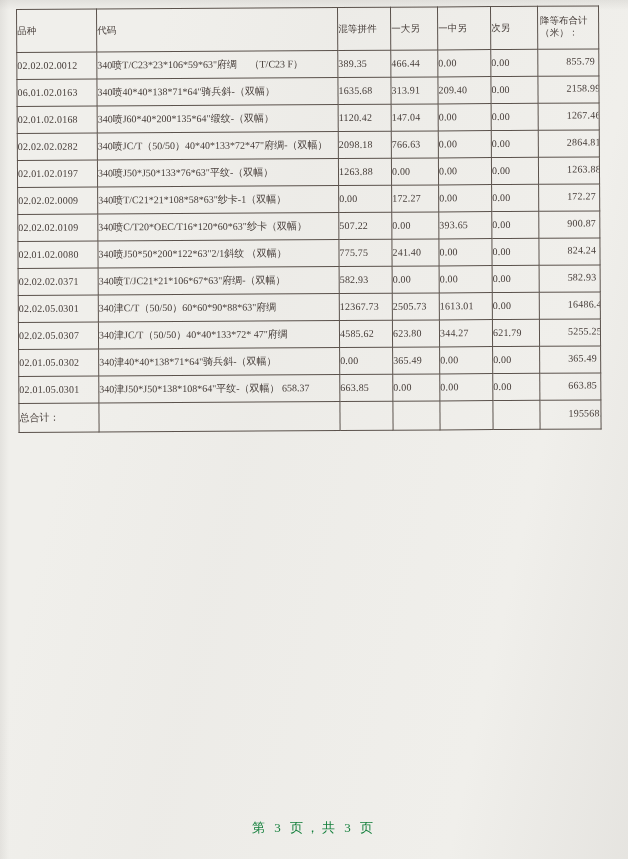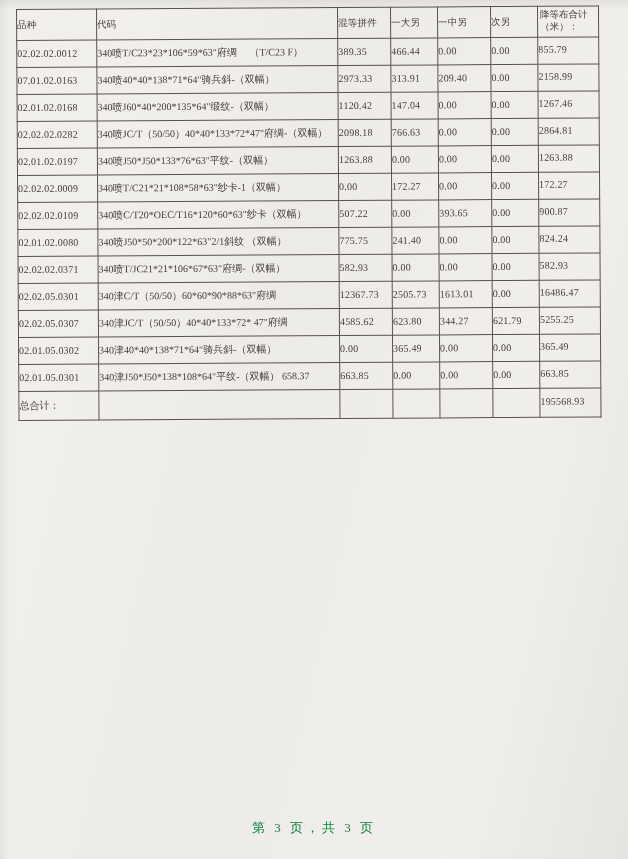--- a/index.html
+++ b/index.html
@@ -30,22 +30,22 @@
     overflow:hidden;
     padding:0;
   }
   .report thead th{height:30px;vertical-align:middle;text-align:left;font-size:9.5px;}
   .report tbody td,.report tfoot td{height:24px;vertical-align:middle;}
   .report tfoot td{height:26px;}
   .c-variety{padding-left:11px;letter-spacing:0.2px;}
   .c-code{padding-left:9px;white-space:pre;}
   .c-num{padding-left:4px;letter-spacing:0.2px;}
   .c-total{padding-left:4px;letter-spacing:0.2px;}
-  td.c-total{vertical-align:bottom;padding-bottom:2px;}
-  th.th-total{text-align:center;padding:0 2px;line-height:1.25;}
+  td.c-total{vertical-align:bottom;padding-bottom:2px;padding-left:28px;}
+  th.th-total{text-align:center;padding:6px 2px;line-height:1.25;}
   .total-label{vertical-align:bottom;padding-bottom:3px;padding-left:6px;}
   .page-footer{
     position:absolute;left:0;right:0;top:819px;
     text-align:center;
     font-size:13px;letter-spacing:3px;
     color:#15803d;
   }
 </style>
 </head>
 <body>
@@ -80,23 +80,23 @@
       <tr class="data-row">
     <td class="c-variety">02.02.02.0012</td>
     <td class="c-code">340喷T/C23*23*106*59*63"府绸     （T/C23 F）</td>
     <td class="c-num">389.35</td>
     <td class="c-num">466.44</td>
     <td class="c-num">0.00</td>
     <td class="c-num">0.00</td>
     <td class="c-total">855.79</td>
   </tr>
       <tr class="data-row">
-    <td class="c-variety">07.01.02.0163</td>
+    <td class="c-variety">06.01.02.0163</td>
     <td class="c-code">340喷40*40*138*71*64"骑兵斜-（双幅）</td>
-    <td class="c-num">2973.33</td>
+    <td class="c-num">1635.68</td>
     <td class="c-num">313.91</td>
     <td class="c-num">209.40</td>
     <td class="c-num">0.00</td>
     <td class="c-total">2158.99</td>
   </tr>
       <tr class="data-row">
     <td class="c-variety">02.01.02.0168</td>
     <td class="c-code">340喷J60*40*200*135*64"缎纹-（双幅）</td>
     <td class="c-num">1120.42</td>
     <td class="c-num">147.04</td>

